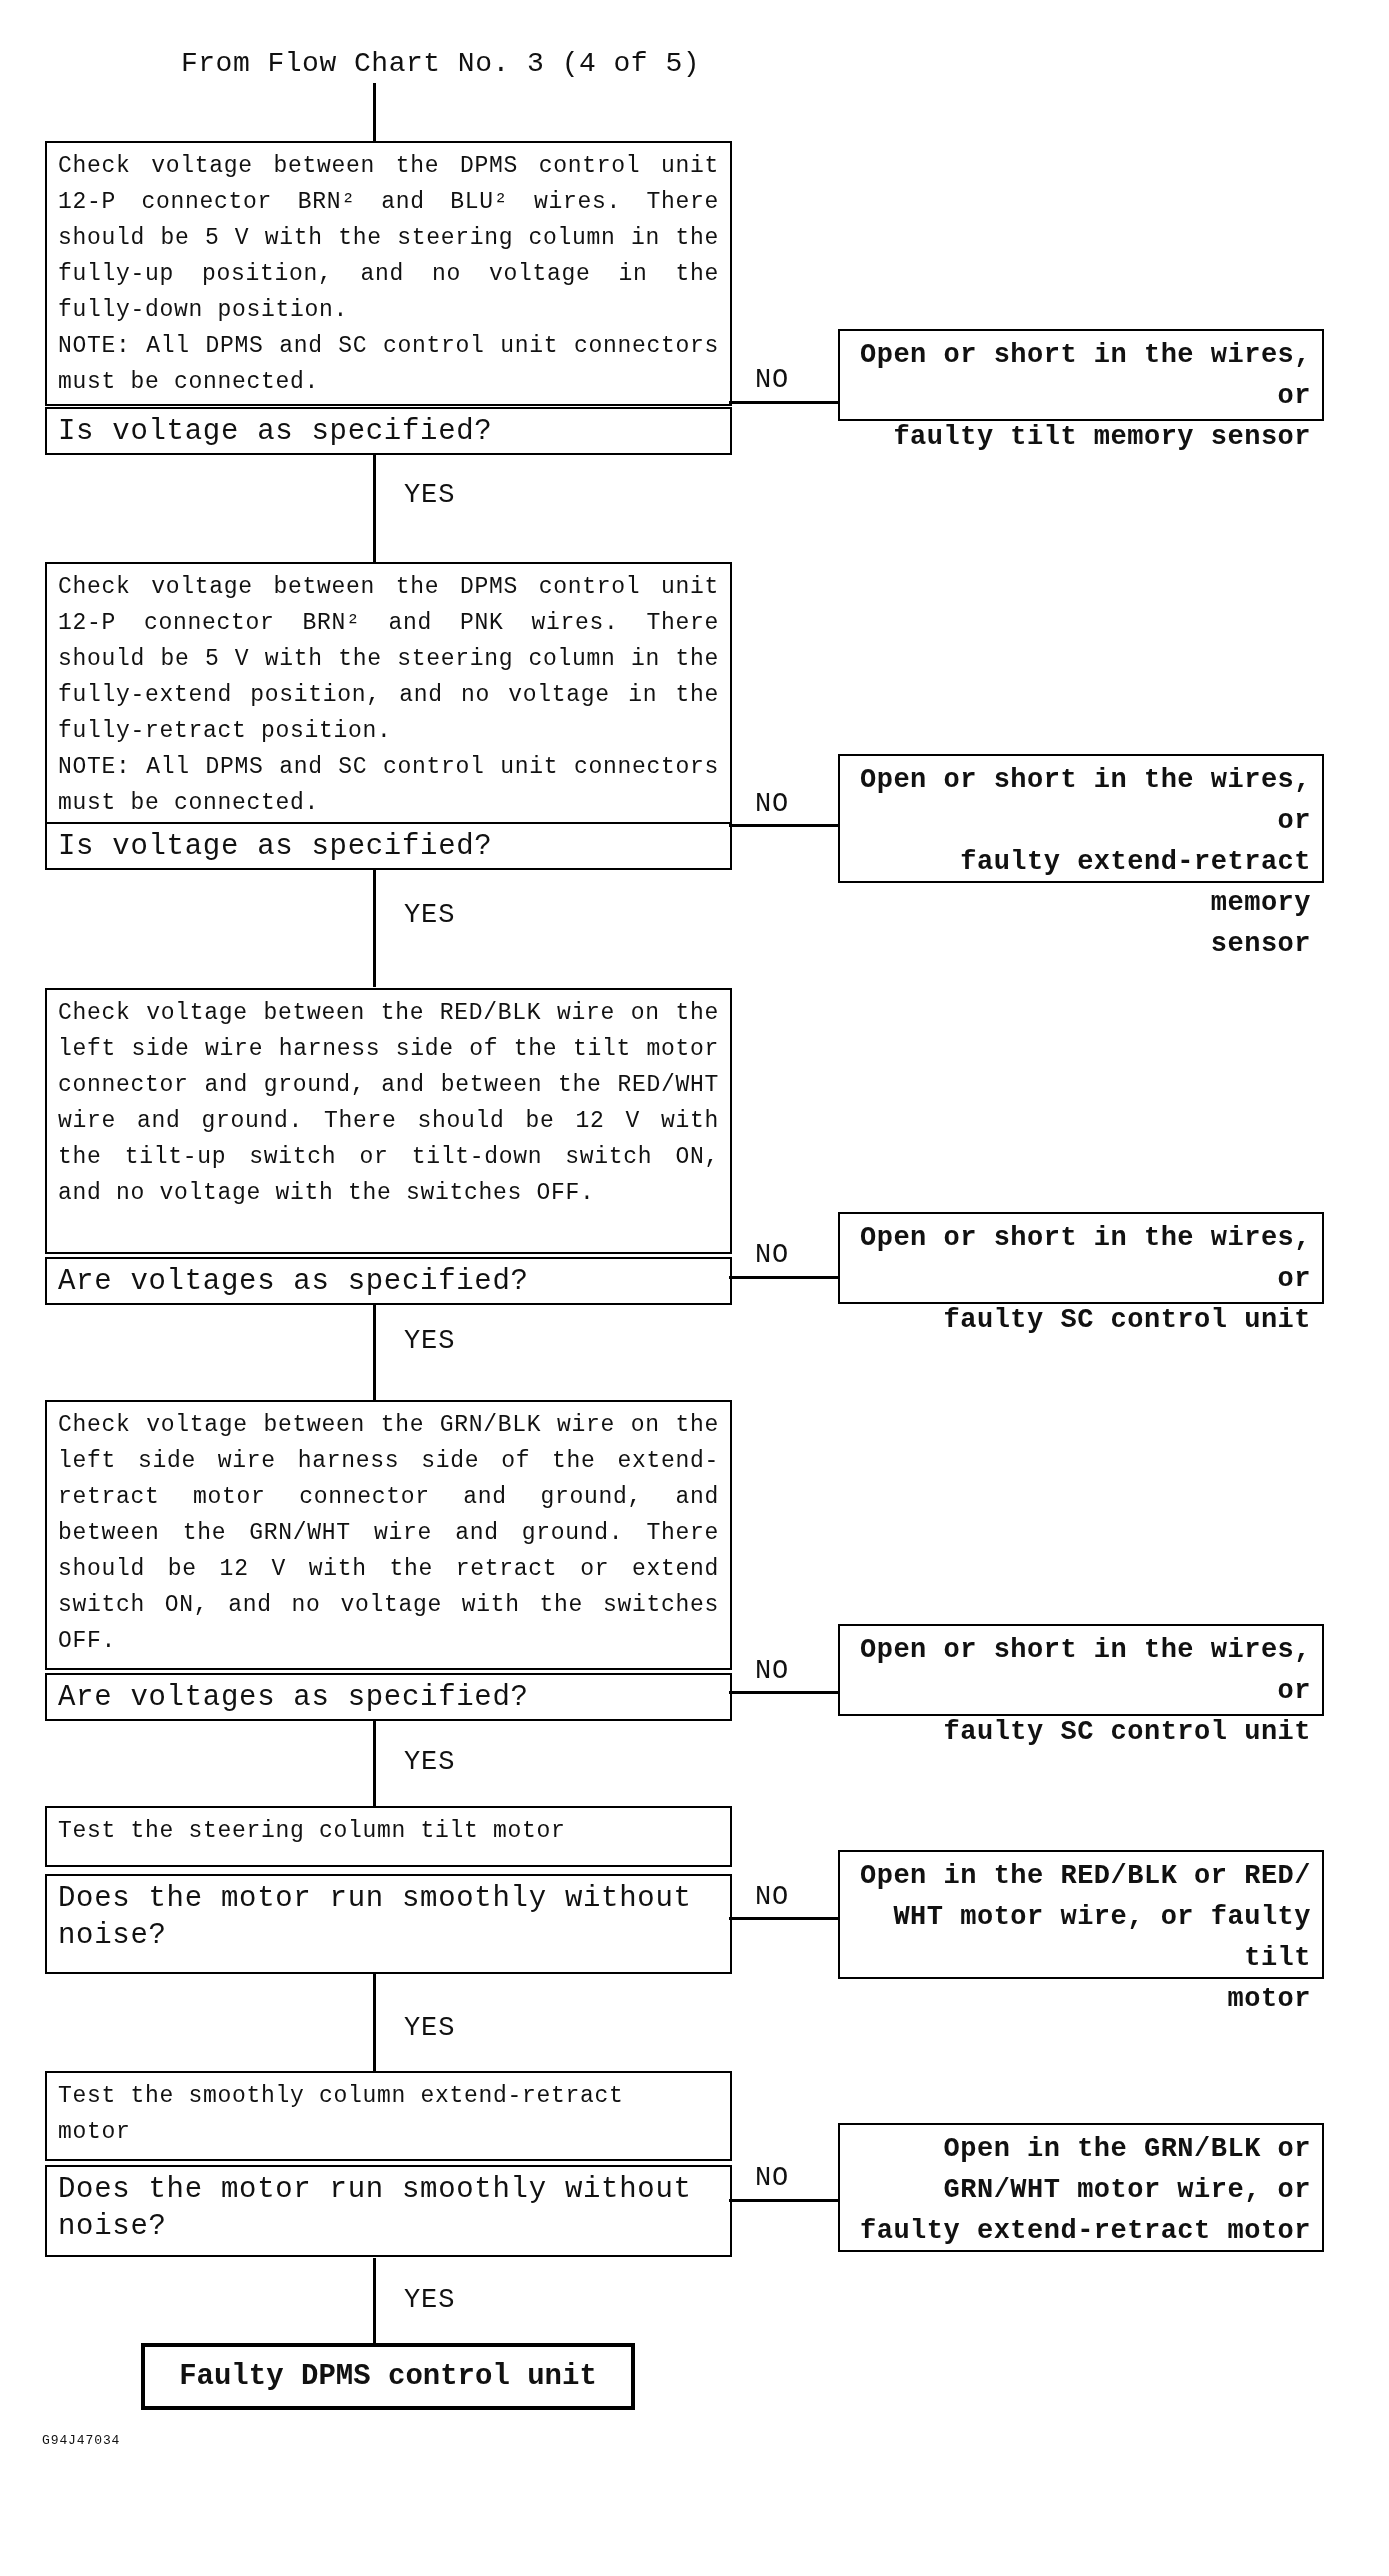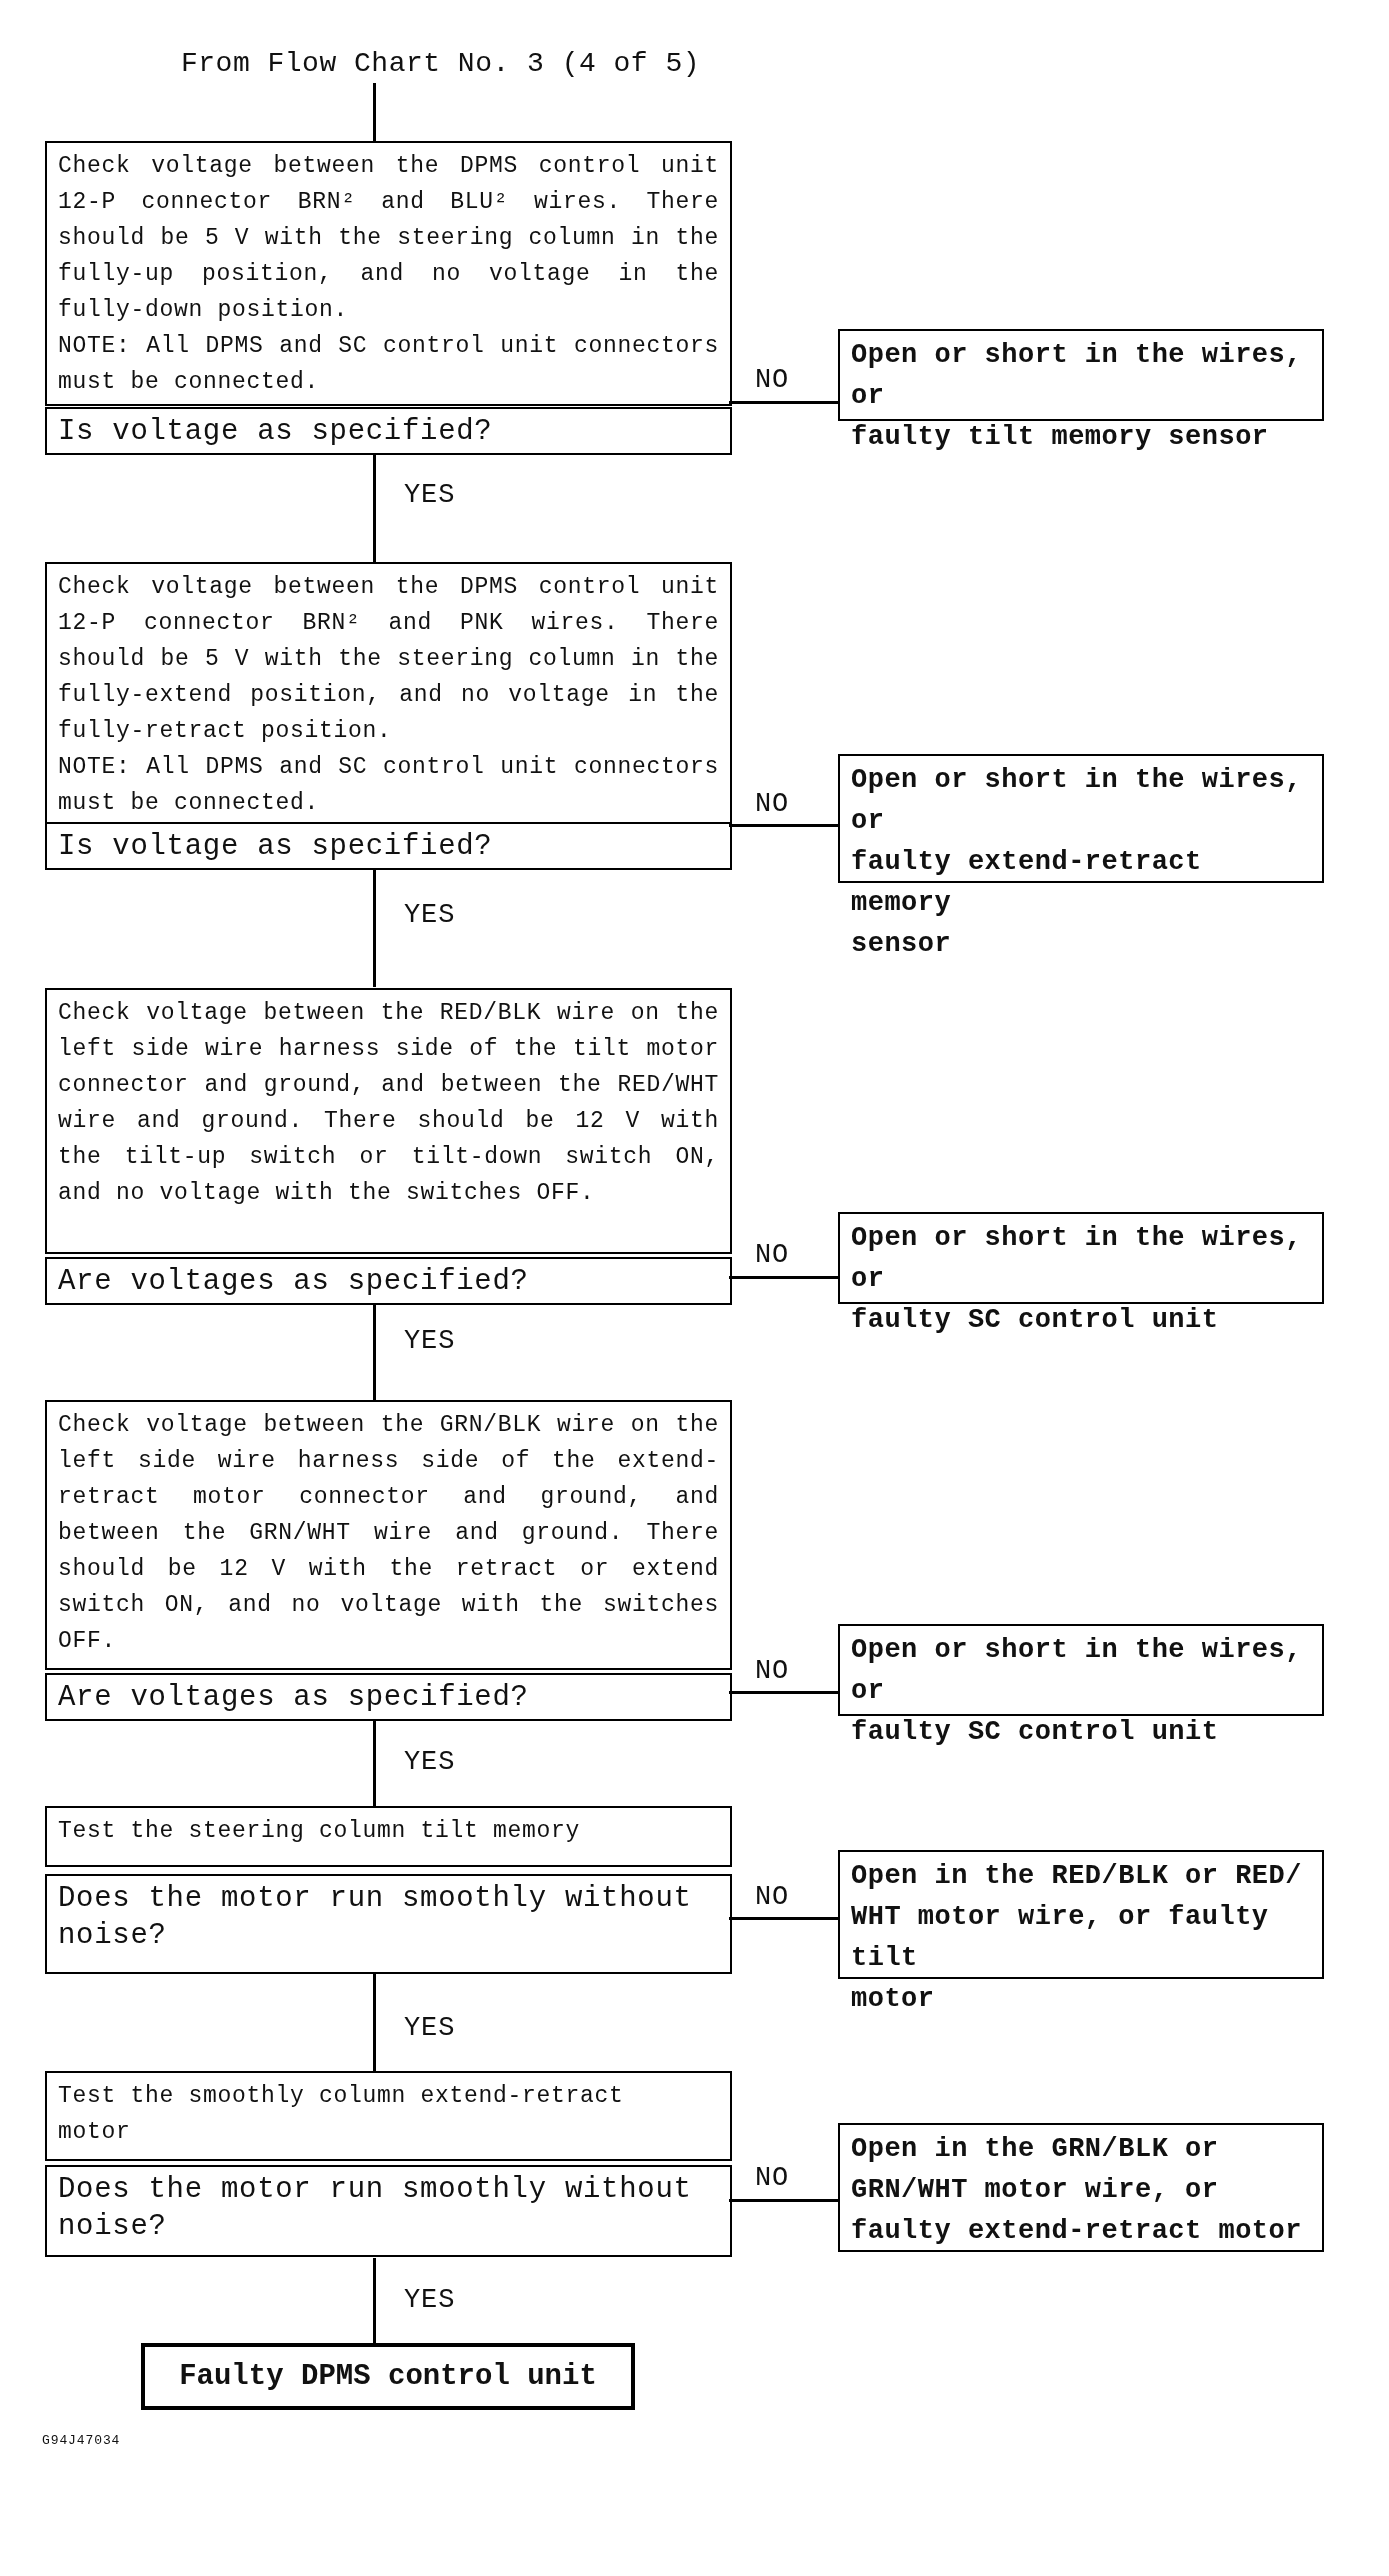--- a/index.html
+++ b/index.html
@@ -43,20 +43,21 @@
     white-space: pre-line;
   }
   .result-box {
     left: 838px; width: 486px;
     padding: 3.7px 11px;
     font-weight: bold;
     font-size: 27px;
     line-height: 41px;
     letter-spacing: 0.5px;
     white-space: pre-line;
+    text-align: right;
   }
   .vline {
     position: absolute;
     left: 373px; width: 2.8px;
     background: #000000;
   }
   .hline {
     position: absolute;
     height: 2.8px;
     background: #000000;
@@ -126,21 +127,21 @@
 
   <div class="box check-box" style="top:1400px;min-height:270px">Check voltage between the GRN/BLK wire on the left side wire harness side of the extend-retract motor connector and ground, and between the GRN/WHT wire and ground. There should be 12 V with the retract or extend switch ON, and no voltage with the switches OFF.</div>
   <div class="box question-box" style="top:1673px;height:48px">Are voltages as specified?</div>
   <div class="hline" style="top:1691px;left:729px;width:109px"></div>
   <div class="label no" style="top:1656px">NO</div>
   <div class="box result-box" style="top:1624px;height:92px">Open or short in the wires, or
 faulty SC control unit</div>
   <div class="vline" style="top:1721px;height:85px"></div>
   <div class="label yes" style="top:1747px">YES</div>
 
-  <div class="box check-box" style="top:1806px;height:61px">Test the steering column tilt memory</div>
+  <div class="box check-box" style="top:1806px;height:61px">Test the steering column tilt motor</div>
   <div class="box question-box" style="top:1874px;height:100px">Does the motor run smoothly without
 noise?</div>
   <div class="hline" style="top:1917px;left:729px;width:109px"></div>
   <div class="label no" style="top:1882px">NO</div>
   <div class="box result-box" style="top:1850px;height:129px">Open in the RED/BLK or RED/
 WHT motor wire, or faulty tilt
 motor</div>
   <div class="vline" style="top:1973px;height:98px"></div>
   <div class="label yes" style="top:2013px">YES</div>
 

